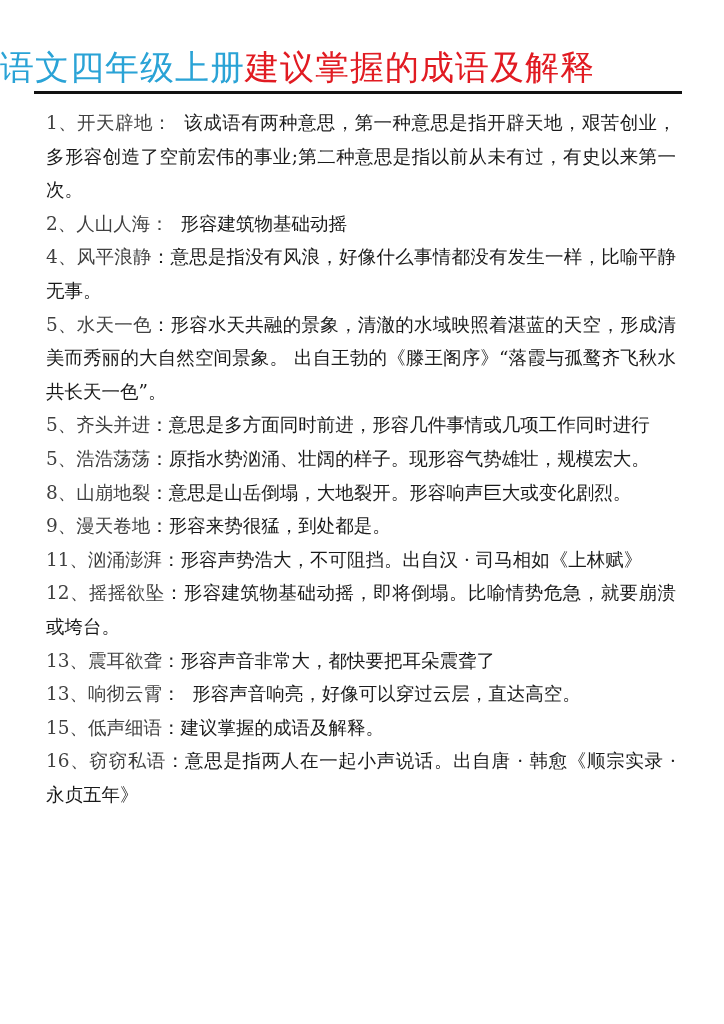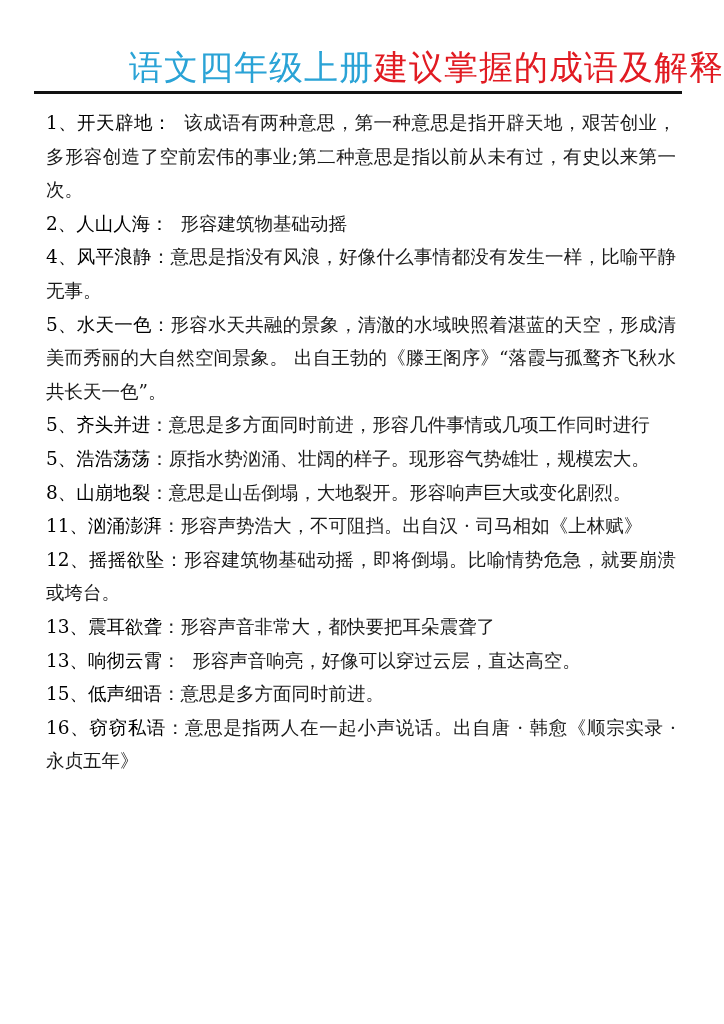--- a/index.html
+++ b/index.html
@@ -13,21 +13,21 @@
       position: relative;
       overflow: hidden;
       font-family: "DejaVu Serif", "Liberation Serif", serif;
       color: #1a1a1a;
     }
     .title {
       position: absolute;
       left: 0;
       top: 44px;
       width: 724px;
-      text-align: right;
+      text-align: left;
       font-family: "DejaVu Sans", "Liberation Sans", sans-serif;
       font-size: 34px;
       line-height: 46px;
       letter-spacing: 1px;
       white-space: nowrap;
     }
     .title .blue { color: #2aa3d6; }
     .title .red { color: #e11b22; }
     .rule {
       position: absolute;
@@ -43,21 +43,21 @@
       top: 106px;
       width: 630px;
     }
     .entry {
       font-size: 18.5px;
       line-height: 33.6px;
       text-align: justify;
       word-break: break-all;
     }
     .entry .term {
-      color: #000000;
+      color: #404040;
     }
     .entry .desc {
       color: #1a1a1a;
     }
   </style>
 </head>
 <body>
 
 <div class="title">
   <span class="blue">语文四年级上册</span><span class="red">建议掌握的成语及解释</span>
@@ -66,19 +66,20 @@
 <div class="rule"></div>
 
 <div class="entries">
   <div class="entry"><span class="term">1、开天辟地：</span><span class="desc" style="white-space:pre-wrap">  该成语有两种意思，第一种意思是指开辟天地，艰苦创业，多形容创造了空前宏伟的事业;第二种意思是指以前从未有过，有史以来第一次。</span></div>
   <div class="entry"><span class="term">2、人山人海：</span><span class="desc" style="white-space:pre-wrap">  形容建筑物基础动摇</span></div>
   <div class="entry"><span class="term">4、风平浪静</span><span class="desc">：意思是指没有风浪，好像什么事情都没有发生一样，比喻平静无事。</span></div>
   <div class="entry"><span class="term">5、水天一色</span><span class="desc">：形容水天共融的景象，清澈的水域映照着湛蓝的天空，形成清美而秀丽的大自然空间景象。 出自王勃的《滕王阁序》“落霞与孤鹜齐飞秋水共长天一色”。</span></div>
   <div class="entry"><span class="term">5、齐头并进</span><span class="desc">：意思是多方面同时前进，形容几件事情或几项工作同时进行</span></div>
   <div class="entry"><span class="term">5、浩浩荡荡</span><span class="desc">：原指水势汹涌、壮阔的样子。现形容气势雄壮，规模宏大。</span></div>
   <div class="entry"><span class="term">8、山崩地裂</span><span class="desc">：意思是山岳倒塌，大地裂开。形容响声巨大或变化剧烈。</span></div>
+  <div class="entry"><span class="term">9、漫天卷地</span><span class="desc">：形容来势很猛，到处都是。</span></div>
   <div class="entry"><span class="term">11、汹涌澎湃</span><span class="desc">：形容声势浩大，不可阻挡。出自汉 · 司马相如《上林赋》</span></div>
   <div class="entry"><span class="term">12、摇摇欲坠</span><span class="desc">：形容建筑物基础动摇，即将倒塌。比喻情势危急，就要崩溃或垮台。</span></div>
   <div class="entry"><span class="term">13、震耳欲聋</span><span class="desc">：形容声音非常大，都快要把耳朵震聋了</span></div>
   <div class="entry"><span class="term">13、响彻云霄</span><span class="desc" style="white-space:pre-wrap">：  形容声音响亮，好像可以穿过云层，直达高空。</span></div>
-  <div class="entry"><span class="term">15、低声细语</span><span class="desc">：意思是多方面同时前进。</span></div>
+  <div class="entry"><span class="term">15、低声细语</span><span class="desc">：建议掌握的成语及解释。</span></div>
   <div class="entry"><span class="term">16、窃窃私语</span><span class="desc">：意思是指两人在一起小声说话。出自唐 · 韩愈《顺宗实录 · 永贞五年》</span></div>
 </div>
 
 </body></html>

